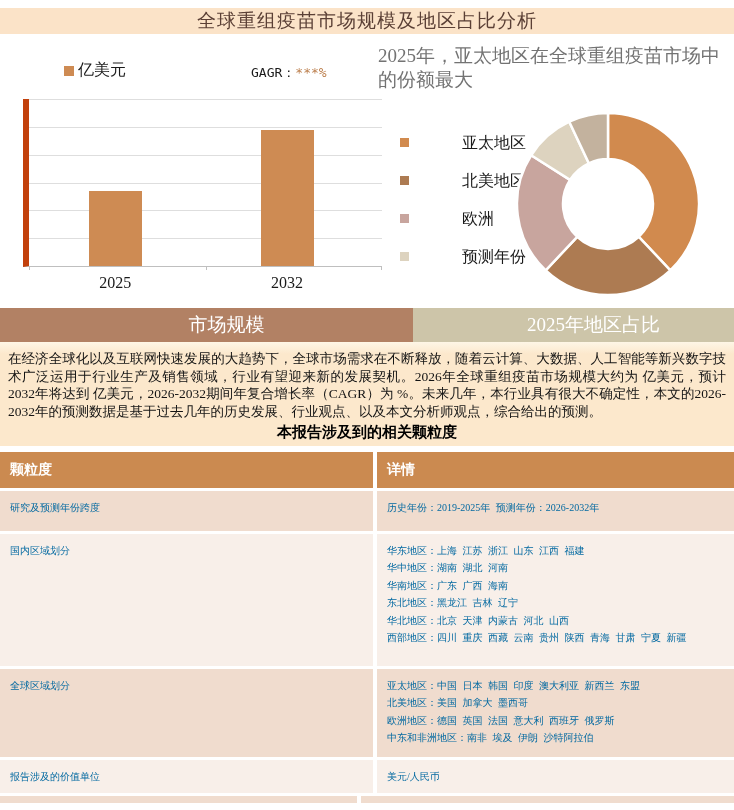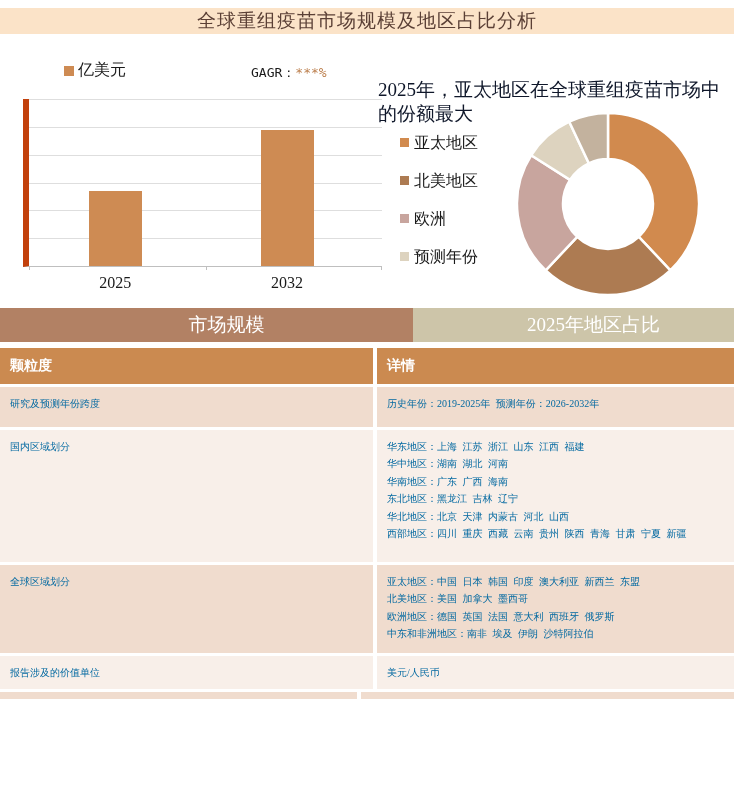--- a/index.html
+++ b/index.html
@@ -29,25 +29,25 @@
 
   .plot{position:absolute;left:15px;top:65px;width:353px;height:167px;
         border-left:6px solid #c2410c;border-bottom:1px solid #BFBFBF;}
   .gridline{position:absolute;left:0;width:100%;height:1px;background:#DEDEDE;}
   .bar{position:absolute;bottom:0;width:53px;}
   .tick{position:absolute;top:100%;width:1px;height:4px;background:#BFBFBF;}
   .xlabel{position:absolute;top:calc(100% + 8px);transform:translateX(-50%);
           font-size:16px;color:#1a1a1a;}
 
   .donut-title{position:absolute;left:8px;top:10px;width:352px;
-               font-size:19px;line-height:24px;color:#0f172a;margin-top:34px;}
+               font-size:19px;line-height:24px;color:#737373;}
   .donut-legend{position:absolute;left:30px;top:100px;display:flex;flex-direction:column;gap:20px;}
   .donut-legend-item{display:flex;align-items:flex-start;font-size:16px;line-height:18px;color:#1a1a1a;}
   .donut-legend-item .legend-marker{width:9px;height:9px;margin-top:4px;margin-right:5px;}
-  .donut-legend-item .ltxt{max-width:70px;}
+  .donut-legend-item .ltxt{max-width:70px;margin-left:48px;}
   .donut-svg{position:absolute;left:143px;top:75px;}
 
   
   .tabs{display:flex;margin-top:4px;height:34px;}
   .tab{color:#ffffff;font-size:19px;line-height:34px;text-align:center;padding-left:40px;}
   .tab.left{width:373px;background:#B28164;}
   .tab.right{flex:1;background:#CDC5A9;}
 
   
   .summary{background:linear-gradient(#FEF6E6 0px,#FCE8CC 12px);padding:8px 8px 2px 8px;}
@@ -127,20 +127,24 @@
           <path d="M 56.25 12.66 A 91 91 0 0 1 95.00 4.00 L 95.00 50.00 A 45 45 0 0 0 75.84 54.28 Z" fill="#C3B29E" stroke="#ffffff" stroke-width="2.5" stroke-linejoin="round"></path>
         </svg>
     </div>
   </div>
 
   <div class="tabs">
     <div class="tab left">市场规模</div>
     <div class="tab right">2025年地区占比</div>
   </div>
 
+  <div class="summary">
+    <p>在经济全球化以及互联网快速发展的大趋势下，全球市场需求在不断释放，随着云计算、大数据、人工智能等新兴数字技术广泛运用于行业生产及销售领域，行业有望迎来新的发展契机。2026年全球重组疫苗市场规模大约为 亿美元，预计2032年将达到 亿美元，2026-2032期间年复合增长率（CAGR）为 %。未来几年，本行业具有很大不确定性，本文的2026-2032年的预测数据是基于过去几年的历史发展、行业观点、以及本文分析师观点，综合给出的预测。</p>
+    <h3>本报告涉及到的相关颗粒度</h3>
+  </div>
 
   <div class="table" id="gran-table">
     <div class="trow thead">
       <div class="cell left">颗粒度</div>
       <div class="cell right">详情</div>
     </div>
   <div class="trow r1 dark">
         <div class="cell left" style="min-height: 24px;">研究及预测年份跨度</div>
         <div class="cell right"><div>历史年份：2019-2025年 预测年份：2026-2032年</div></div>
       </div>

